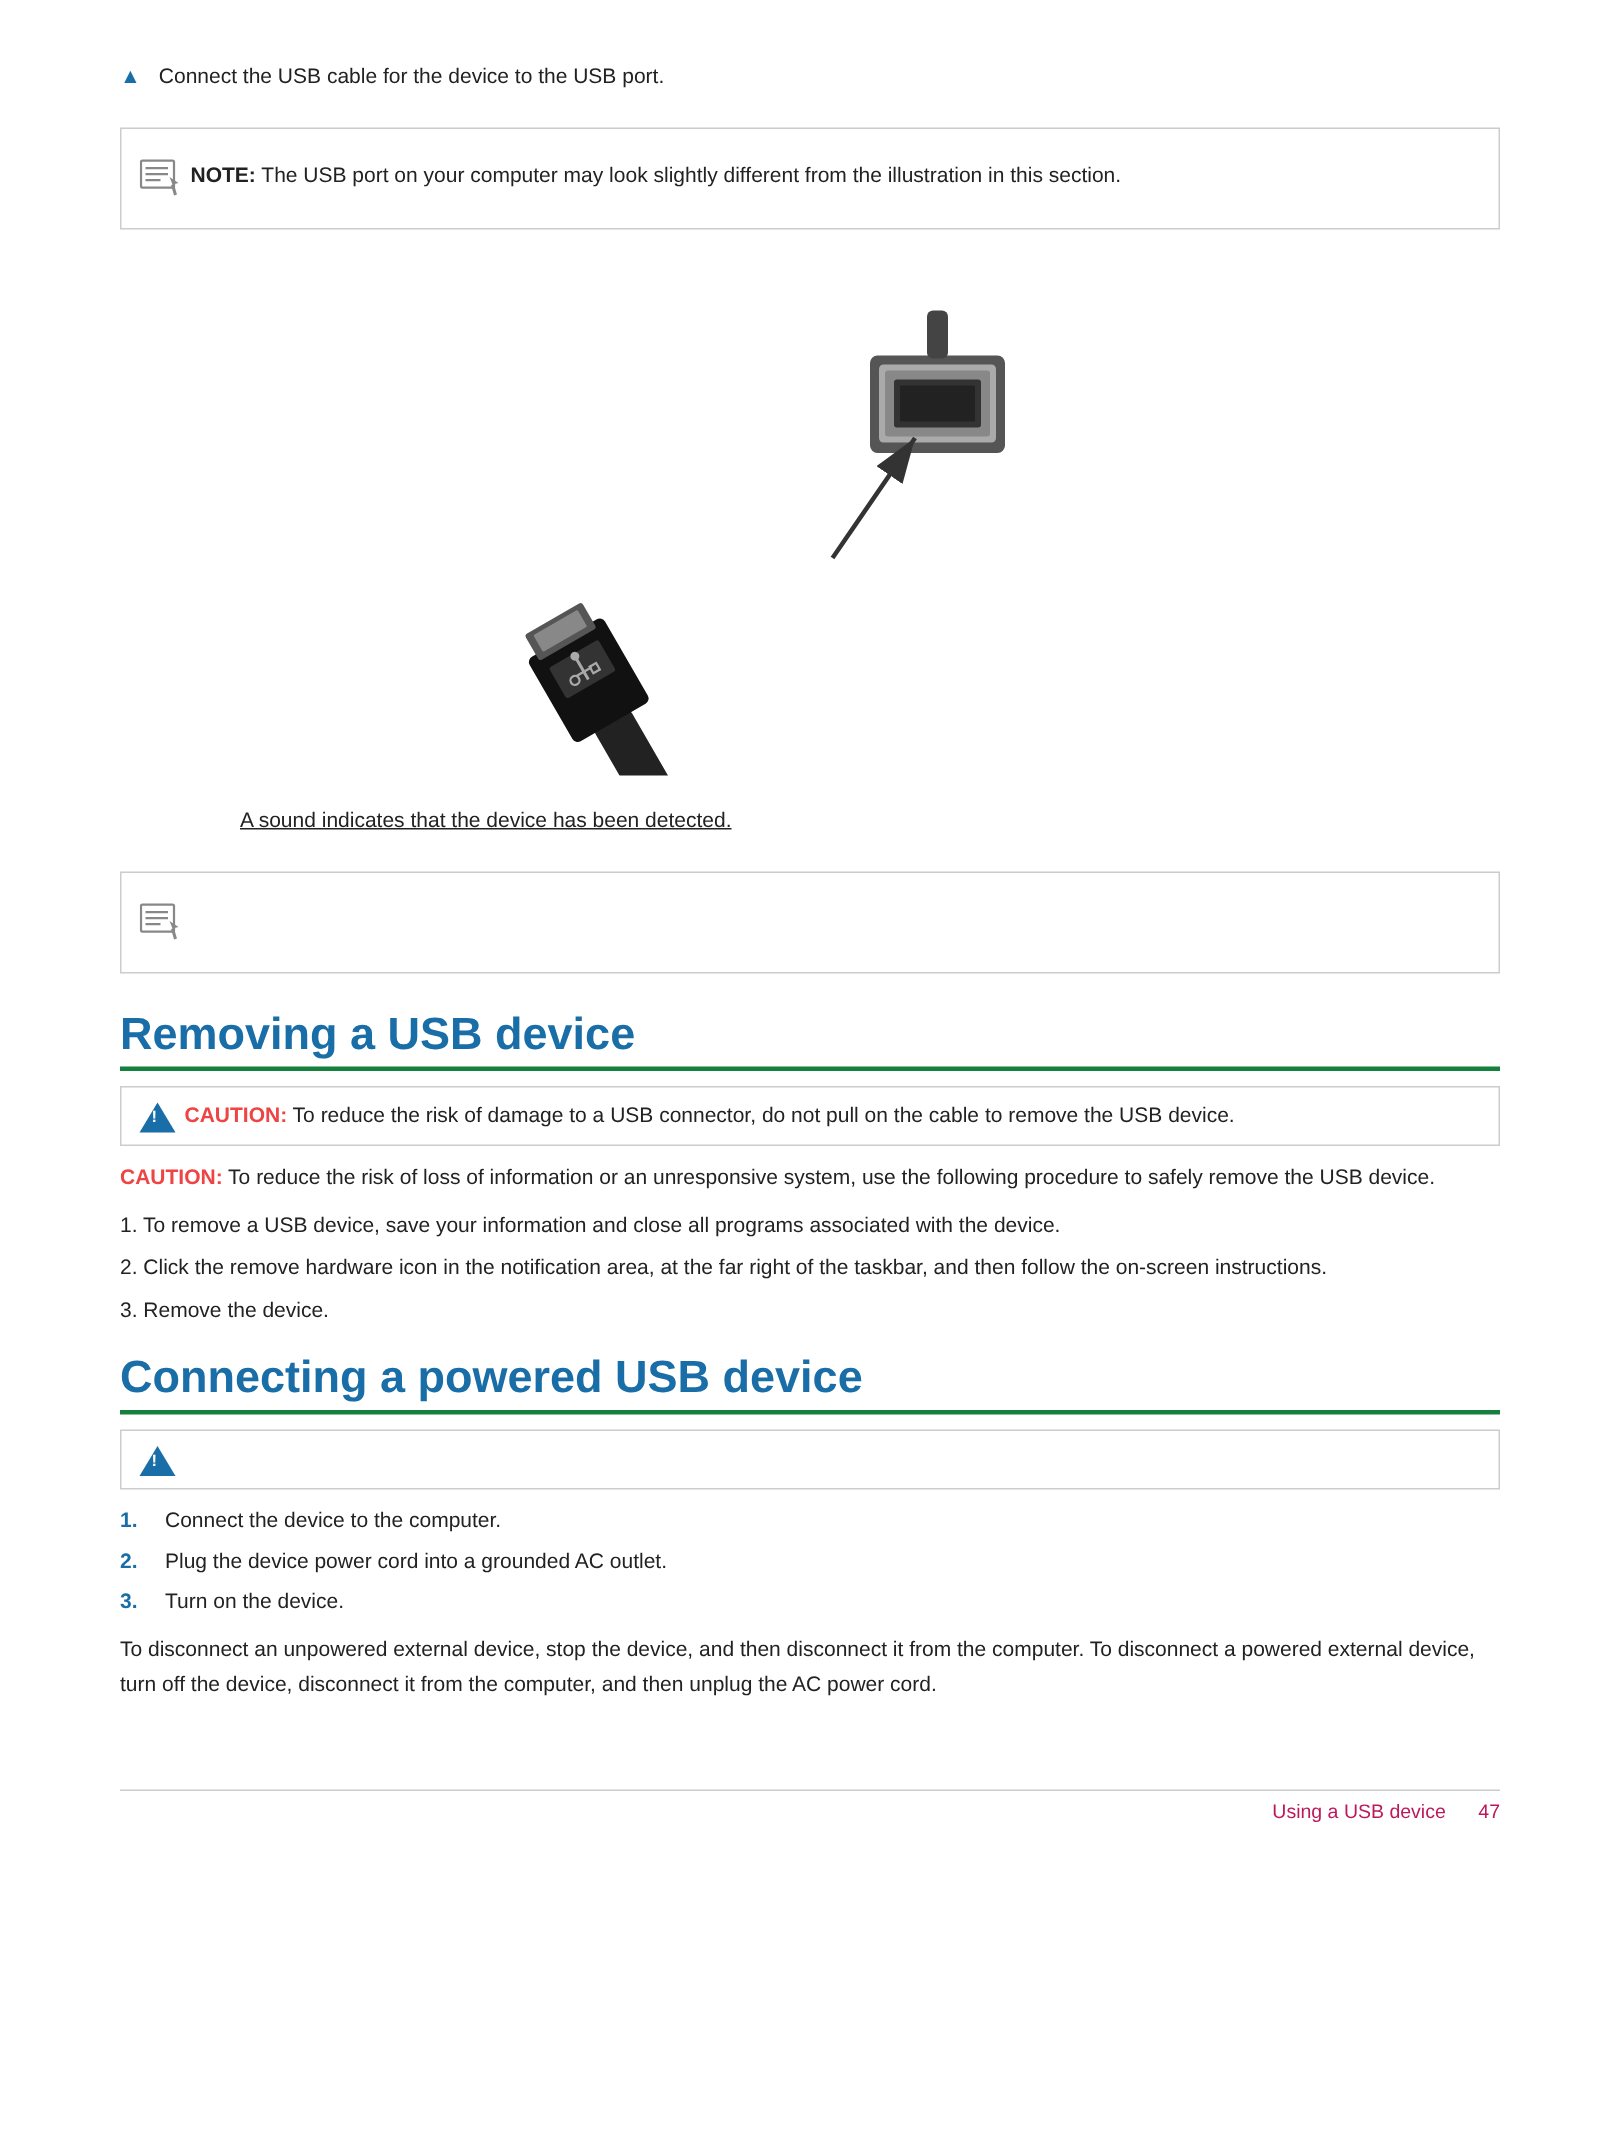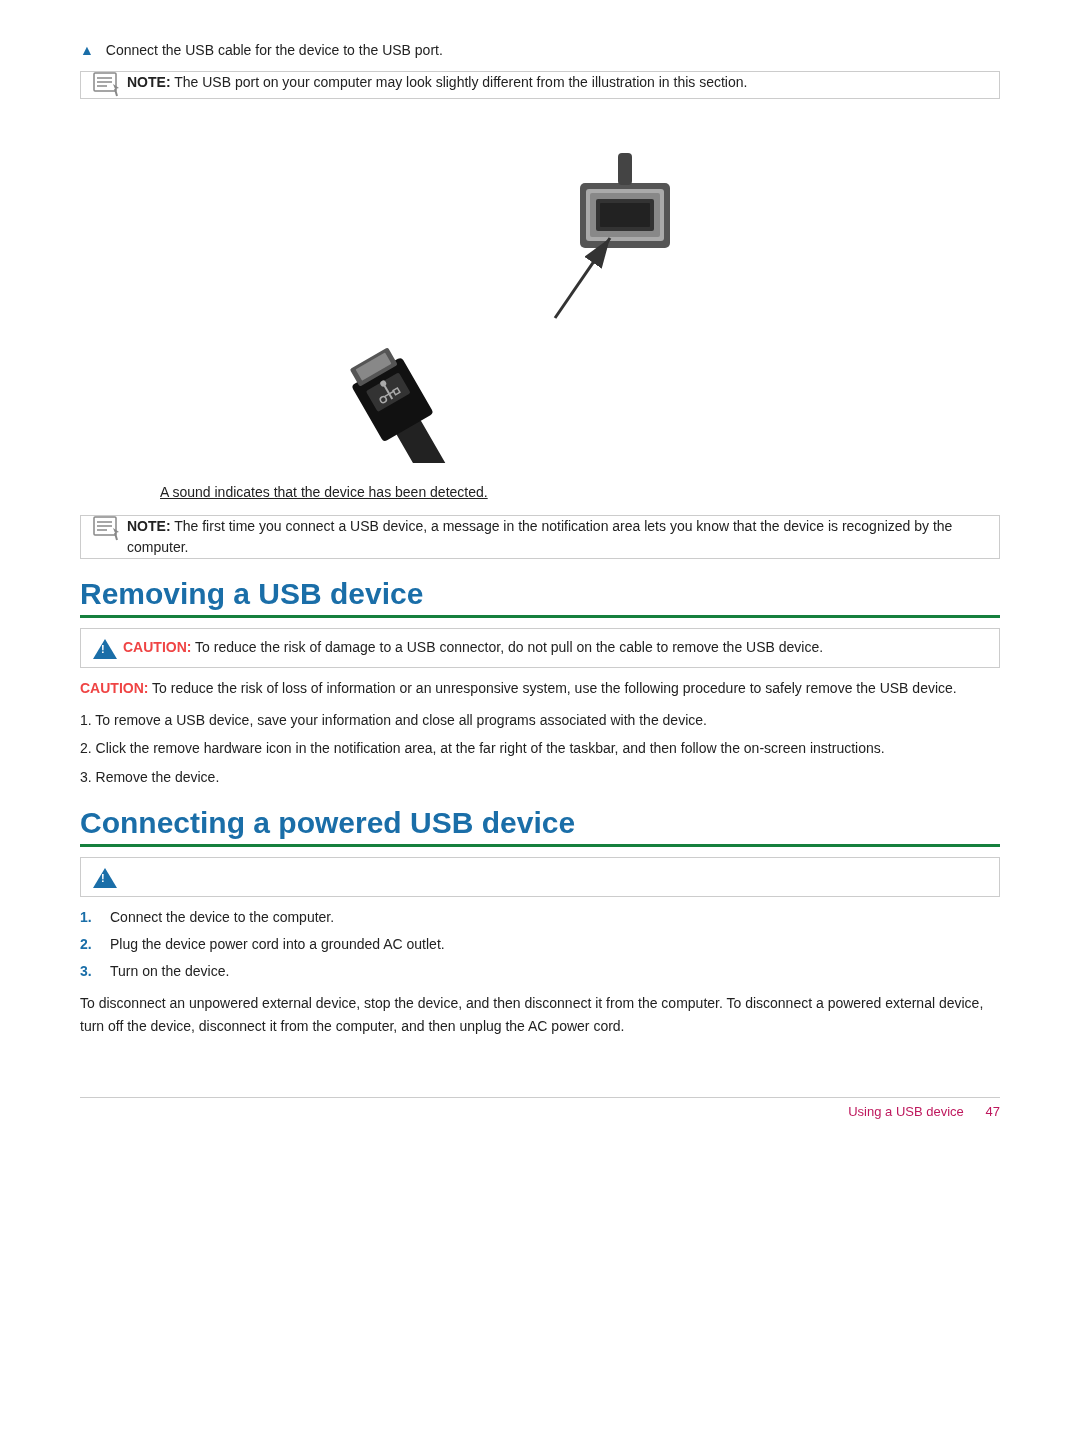--- a/index.html
+++ b/index.html
@@ -25,22 +25,22 @@
       margin-top: 2px;
       flex-shrink: 0;
     }
     .bullet-text {
       flex: 1;
       line-height: 1.5;
     }
 
     .note-box {
       border: 1px solid #cccccc;
-      padding: 0 12px;
-      margin: 10px 0;
+      padding: 20px 12px;
+      margin: 24px 0;
       display: flex;
       align-items: flex-start;
       background: #fff;
     }
     .note-label {
       font-weight: bold;
       color: #222;
     }
     .note-text {
       flex: 1;
@@ -226,24 +226,20 @@
 
 <div class="note-box">
   <svg class="note-svg-icon" viewBox="0 0 28 26" xmlns="http://www.w3.org/2000/svg">
     <rect x="1" y="1" width="22" height="18" rx="1" fill="none" stroke="#888" stroke-width="1.5"></rect>
     <line x1="4" y1="6" x2="19" y2="6" stroke="#888" stroke-width="1.5"></line>
     <line x1="4" y1="10" x2="19" y2="10" stroke="#888" stroke-width="1.5"></line>
     <line x1="4" y1="14" x2="14" y2="14" stroke="#888" stroke-width="1.5"></line>
     <path d="M20 12 L26 16 L22 17 L20 12Z" fill="#888"></path>
     <line x1="22" y1="17" x2="24" y2="24" stroke="#888" stroke-width="2"></line>
   </svg>
-  <div class="note-text">
-    <span class="note-label">NOTE:</span>
-    <span>The first time you connect a USB device, a message in the notification area lets you know that the device is recognized by the computer.</span>
-  </div>
 </div>
 
 <h2 class="section-heading">Removing a USB device</h2>
 
 <div class="caution-box">
   <div class="warning-triangle"></div>
   <div class="caution-text">
     <span class="caution-label">CAUTION:</span>
     <span>To reduce the risk of damage to a USB connector, do not pull on the cable to remove the USB device.</span>
   </div>

